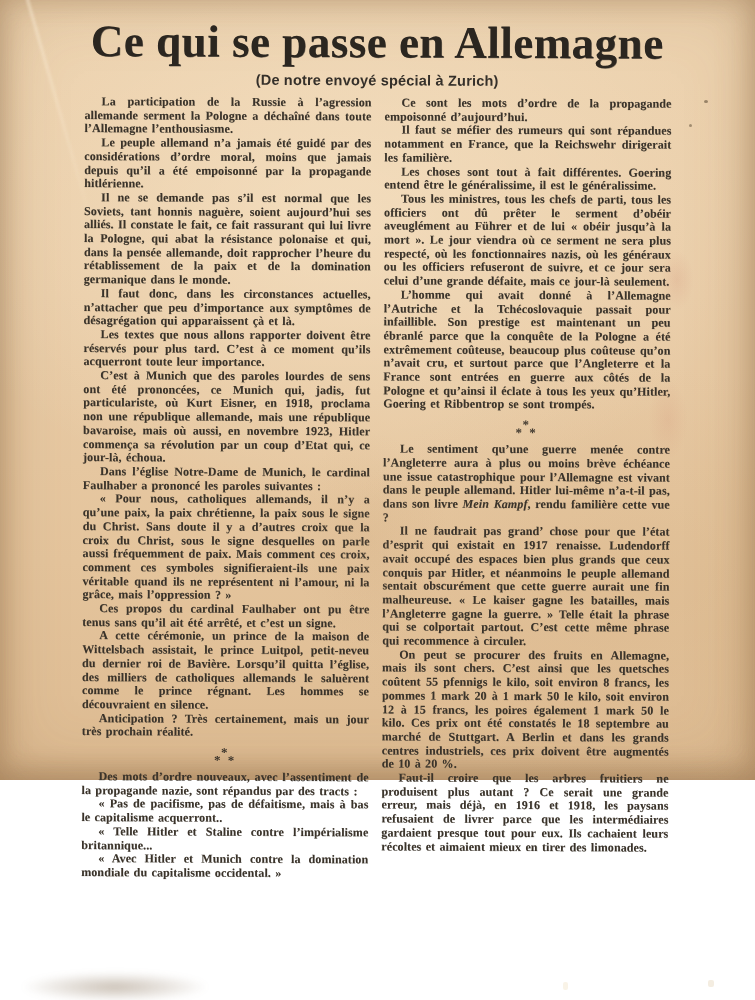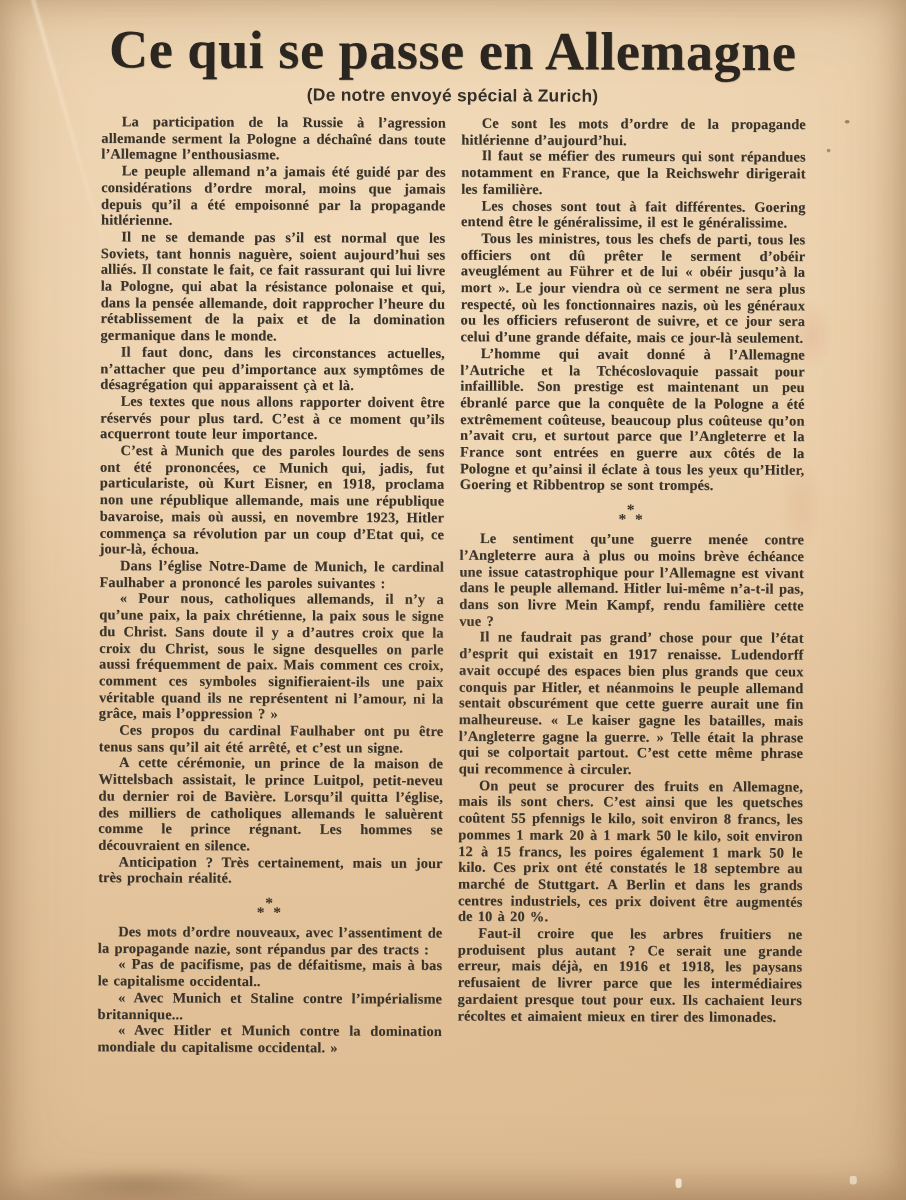--- a/index.html
+++ b/index.html
@@ -3,21 +3,21 @@
 <meta charset="utf-8">
 <style>
   html, body { margin: 0; padding: 0; }
   body {
     width: 755px; height: 1000px;
     font-family: "Liberation Serif", "DejaVu Serif", serif;
     overflow: hidden;
   }
   .page {
     position: relative;
-    width: 755px; height: 1000px;
+    width: 755px; height: 780px;
     box-sizing: border-box;
     background:
       radial-gradient(ellipse 90% 60% at 45% 28%, rgba(255,241,216,0.40), rgba(255,241,216,0) 62%),
       radial-gradient(ellipse 60% 40% at 85% 75%, rgba(214,178,134,0.35), rgba(214,178,134,0) 70%),
       linear-gradient(180deg, #edd3b0 0%, #e9cca7 38%, #e4c49c 72%, #ddbb92 100%);
     box-shadow:
       inset 0 0 70px rgba(128,92,52,0.22),
       inset -14px 0 30px rgba(140,100,60,0.14),
       inset 10px 0 26px rgba(140,100,60,0.12),
       inset 0 -10px 24px rgba(95,65,35,0.22);
@@ -125,35 +125,35 @@
           <p class="para"><span>Dans l’église Notre-Dame de Munich, le cardinal Faulhaber a prononcé les paroles suivantes :</span></p>
           <p class="para"><span>« Pour nous, catholiques allemands, il n’y a qu’une paix, la paix chrétienne, la paix sous le signe du Christ. Sans doute il y a d’autres croix que la croix du Christ, sous le signe desquelles on parle aussi fréquemment de paix. Mais comment ces croix, comment ces symboles signifieraient-ils une paix véritable quand ils ne représentent ni l’amour, ni la grâce, mais l’oppression ? »</span></p>
           <p class="para"><span>Ces propos du cardinal Faulhaber ont pu être tenus sans qu’il ait été arrêté, et c’est un signe.</span></p>
           <p class="para"><span>A cette cérémonie, un prince de la maison de Wittelsbach assistait, le prince Luitpol, petit-neveu du dernier roi de Bavière. Lorsqu’il quitta l’église, des milliers de catholiques allemands le saluèrent comme le prince régnant. Les hommes se découvraient en silence.</span></p>
           <p class="para"><span>Anticipation ? Très certainement, mais un jour très prochain réalité.</span></p>
           <div class="sep">
             <div>*</div>
             <div>* *</div>
           </div>
           <p class="para"><span>Des mots d’ordre nouveaux, avec l’assentiment de la propagande nazie, sont répandus par des tracts :</span></p>
-          <p class="para"><span>« Pas de pacifisme, pas de défaitisme, mais à bas le capitalisme occidental..</span></p>
-          <p class="para"><span>« Avec Munich et Staline contre l’impérialisme britannique...</span></p>
+          <p class="para"><span>« Pas de pacifisme, pas de défaitisme, mais à bas le capitalisme acquerront..</span></p>
+          <p class="para"><span>« Telle Hitler et Staline contre l’impérialisme britannique...</span></p>
           <p class="para"><span>« Avec Hitler et Munich contre la domination mondiale du capitalisme occidental. »</span></p>
         </div>
       <div class="col">
-          <p class="para"><span>Ce sont les mots d’ordre de la propagande hitlérienne d’aujourd’hui.</span></p>
+          <p class="para"><span>Ce sont les mots d’ordre de la propagande empoisonné d’aujourd’hui.</span></p>
           <p class="para"><span>Il faut se méfier des rumeurs qui sont répandues notamment en France, que la Reichswehr dirigerait les familière.</span></p>
           <p class="para"><span>Les choses sont tout à fait différentes. Goering entend être le généralissime, il est le généralissime.</span></p>
           <p class="para"><span>Tous les ministres, tous les chefs de parti, tous les officiers ont dû prêter le serment d’obéir aveuglément au Führer et de lui « obéir jusqu’à la mort ». Le jour viendra où ce serment ne sera plus respecté, où les fonctionnaires nazis, où les généraux ou les officiers refuseront de suivre, et ce jour sera celui d’une grande défaite, mais ce jour-là seulement.</span></p>
           <p class="para"><span>L’homme qui avait donné à l’Allemagne l’Autriche et la Tchécoslovaquie passait pour infaillible. Son prestige est maintenant un peu ébranlé parce que la conquête de la Pologne a été extrêmement coûteuse, beaucoup plus coûteuse qu’on n’avait cru, et surtout parce que l’Angleterre et la France sont entrées en guerre aux côtés de la Pologne et qu’ainsi il éclate à tous les yeux qu’Hitler, Goering et Ribbentrop se sont trompés.</span></p>
           <div class="sep">
             <div>*</div>
             <div>* *</div>
           </div>
-          <p class="para"><span>Le sentiment qu’une guerre menée contre l’Angleterre aura à plus ou moins brève échéance une issue catastrophique pour l’Allemagne est vivant dans le peuple allemand. Hitler lui-même n’a-t-il pas, dans son livre </span><span style="">Mein Kampf</span><span>, rendu familière cette vue ?</span></p>
+          <p class="para"><span>Le sentiment qu’une guerre menée contre l’Angleterre aura à plus ou moins brève échéance une issue catastrophique pour l’Allemagne est vivant dans le peuple allemand. Hitler lui-même n’a-t-il pas, dans son livre </span><span style="font-style: italic;">Mein Kampf</span><span>, rendu familière cette vue ?</span></p>
           <p class="para"><span>Il ne faudrait pas grand’ chose pour que l’état d’esprit qui existait en 1917 renaisse. Ludendorff avait occupé des espaces bien plus grands que ceux conquis par Hitler, et néanmoins le peuple allemand sentait obscurément que cette guerre aurait une fin malheureuse. « Le kaiser gagne les batailles, mais l’Angleterre gagne la guerre. » Telle était la phrase qui se colportait partout. C’est cette même phrase qui recommence à circuler.</span></p>
           <p class="para"><span>On peut se procurer des fruits en Allemagne, mais ils sont chers. C’est ainsi que les quetsches coûtent 55 pfennigs le kilo, soit environ 8 francs, les pommes 1 mark 20 à 1 mark 50 le kilo, soit environ 12 à 15 francs, les poires également 1 mark 50 le kilo. Ces prix ont été constatés le 18 septembre au marché de Stuttgart. A Berlin et dans les grands centres industriels, ces prix doivent être augmentés de 10 à 20 %.</span></p>
           <p class="para"><span>Faut-il croire que les arbres fruitiers ne produisent plus autant ? Ce serait une grande erreur, mais déjà, en 1916 et 1918, les paysans refusaient de livrer parce que les intermédiaires gardaient presque tout pour eux. Ils cachaient leurs récoltes et aimaient mieux en tirer des limonades.</span></p>
         </div>
     </div>
   </div>
 
   <div class="stain crease"></div>
   <div class="stain blot-center"></div>
   <div class="stain pink-1"></div>

